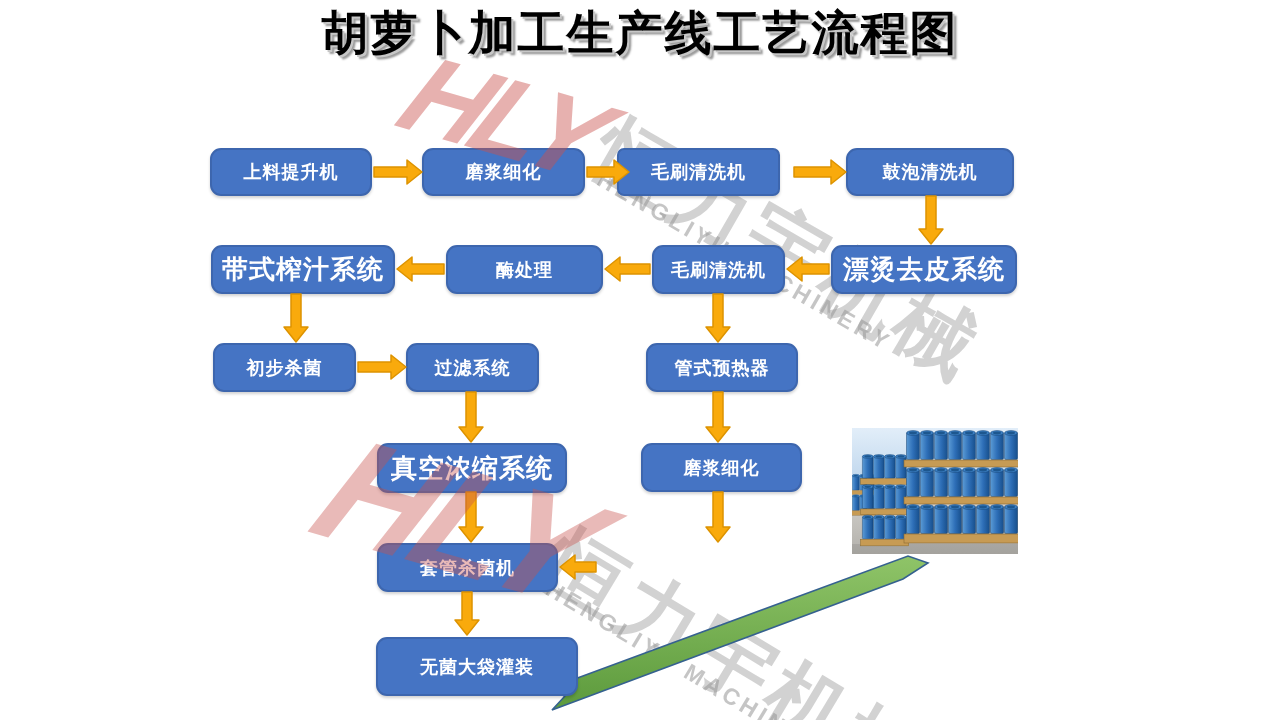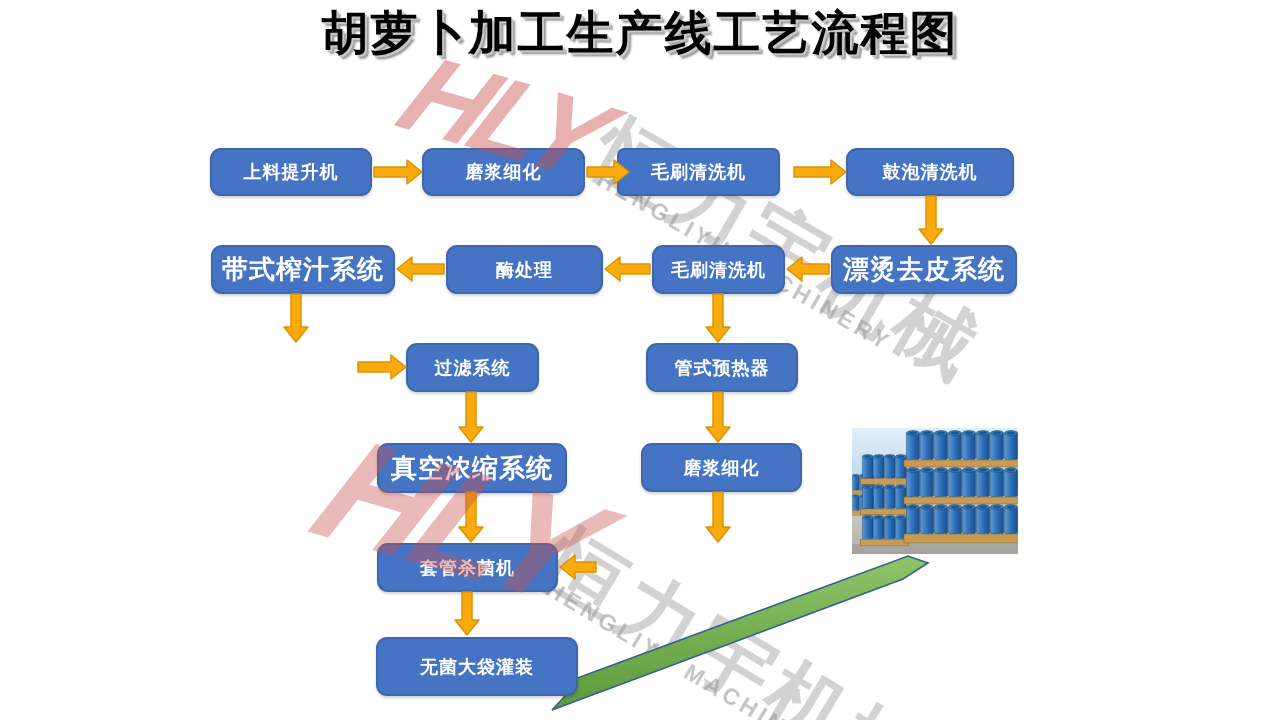--- a/index.html
+++ b/index.html
@@ -62,20 +62,21 @@
   <div class="node" style="left:210px;top:148px;width:162px;height:48px;">上料提升机</div>
   <div class="node" style="left:422px;top:148px;width:163px;height:48px;">磨浆细化</div>
   <div class="node" style="left:617px;top:148px;width:163px;height:48px;border-radius:7px;">毛刷清洗机</div>
   <div class="node" style="left:846px;top:148px;width:168px;height:48px;">鼓泡清洗机</div>
 
   <div class="node" style="left:831px;top:245px;width:186px;height:49px;font-size:26px;">漂烫去皮系统</div>
   <div class="node" style="left:652px;top:245px;width:133px;height:49px;">毛刷清洗机</div>
   <div class="node" style="left:211px;top:245px;width:184px;height:49px;font-size:26px;">带式榨汁系统</div>
   <div class="node" style="left:446px;top:245px;width:157px;height:49px;">酶处理</div>
 
+  <div class="node" style="left:213px;top:343px;width:143px;height:49px;">初步杀菌</div>
   <div class="node" style="left:406px;top:343px;width:133px;height:49px;">过滤系统</div>
   <div class="node" style="left:646px;top:343px;width:152px;height:49px;">管式预热器</div>
 
   <div class="node" style="left:377px;top:443px;width:190px;height:50px;font-size:26px;">真空浓缩系统</div>
   <div class="node" style="left:641px;top:443px;width:161px;height:49px;">磨浆细化</div>
 
   <div class="node" style="left:377px;top:543px;width:181px;height:49px;">套管杀菌机</div>
 
   <div class="node" style="left:376px;top:637px;width:202px;height:59px;">无菌大袋灌装</div>
 

